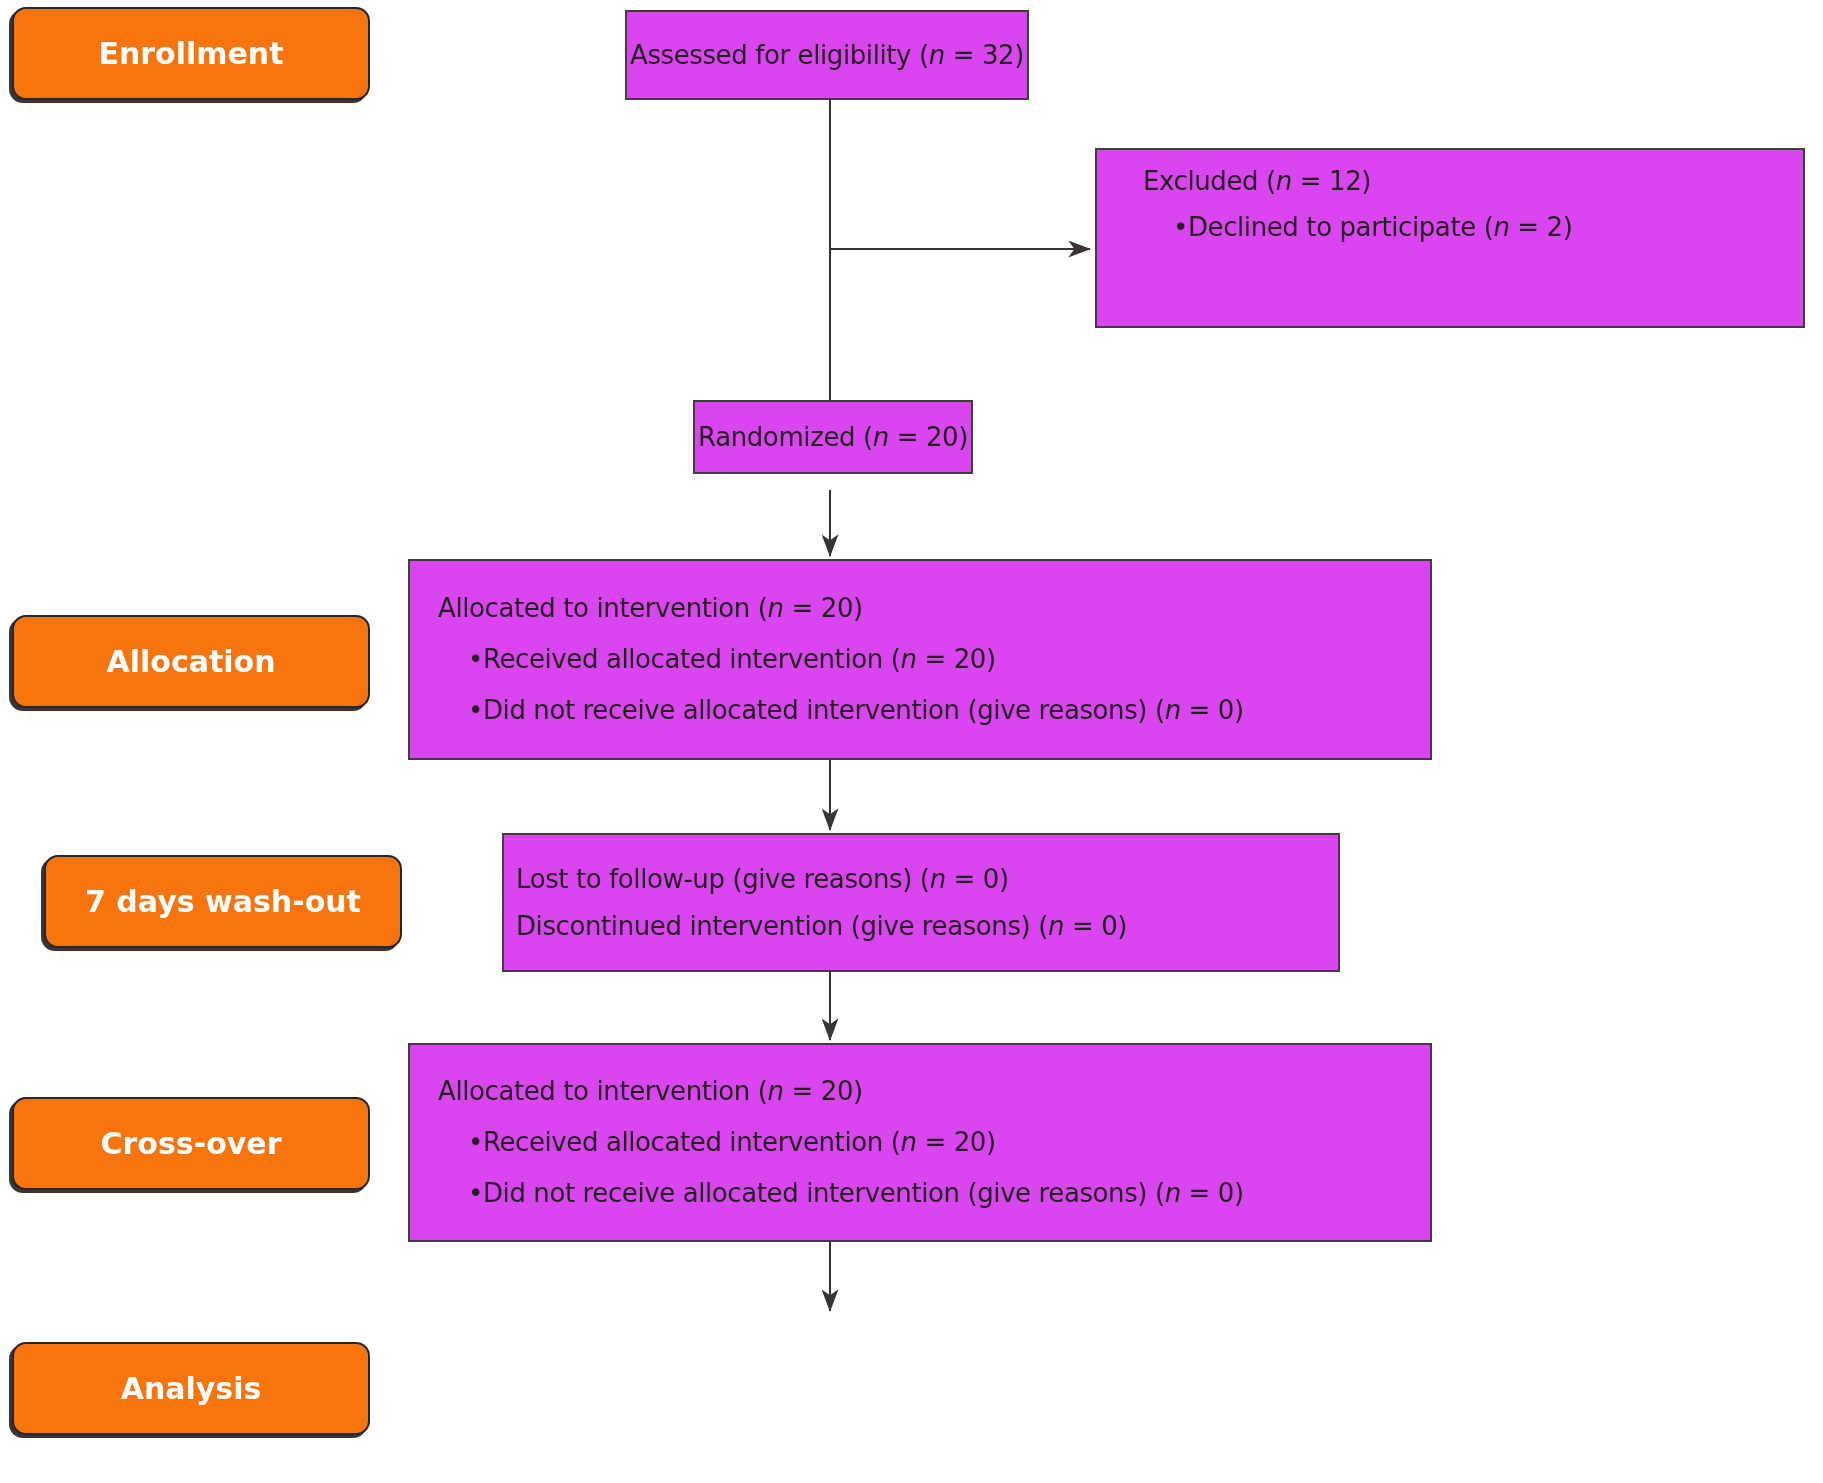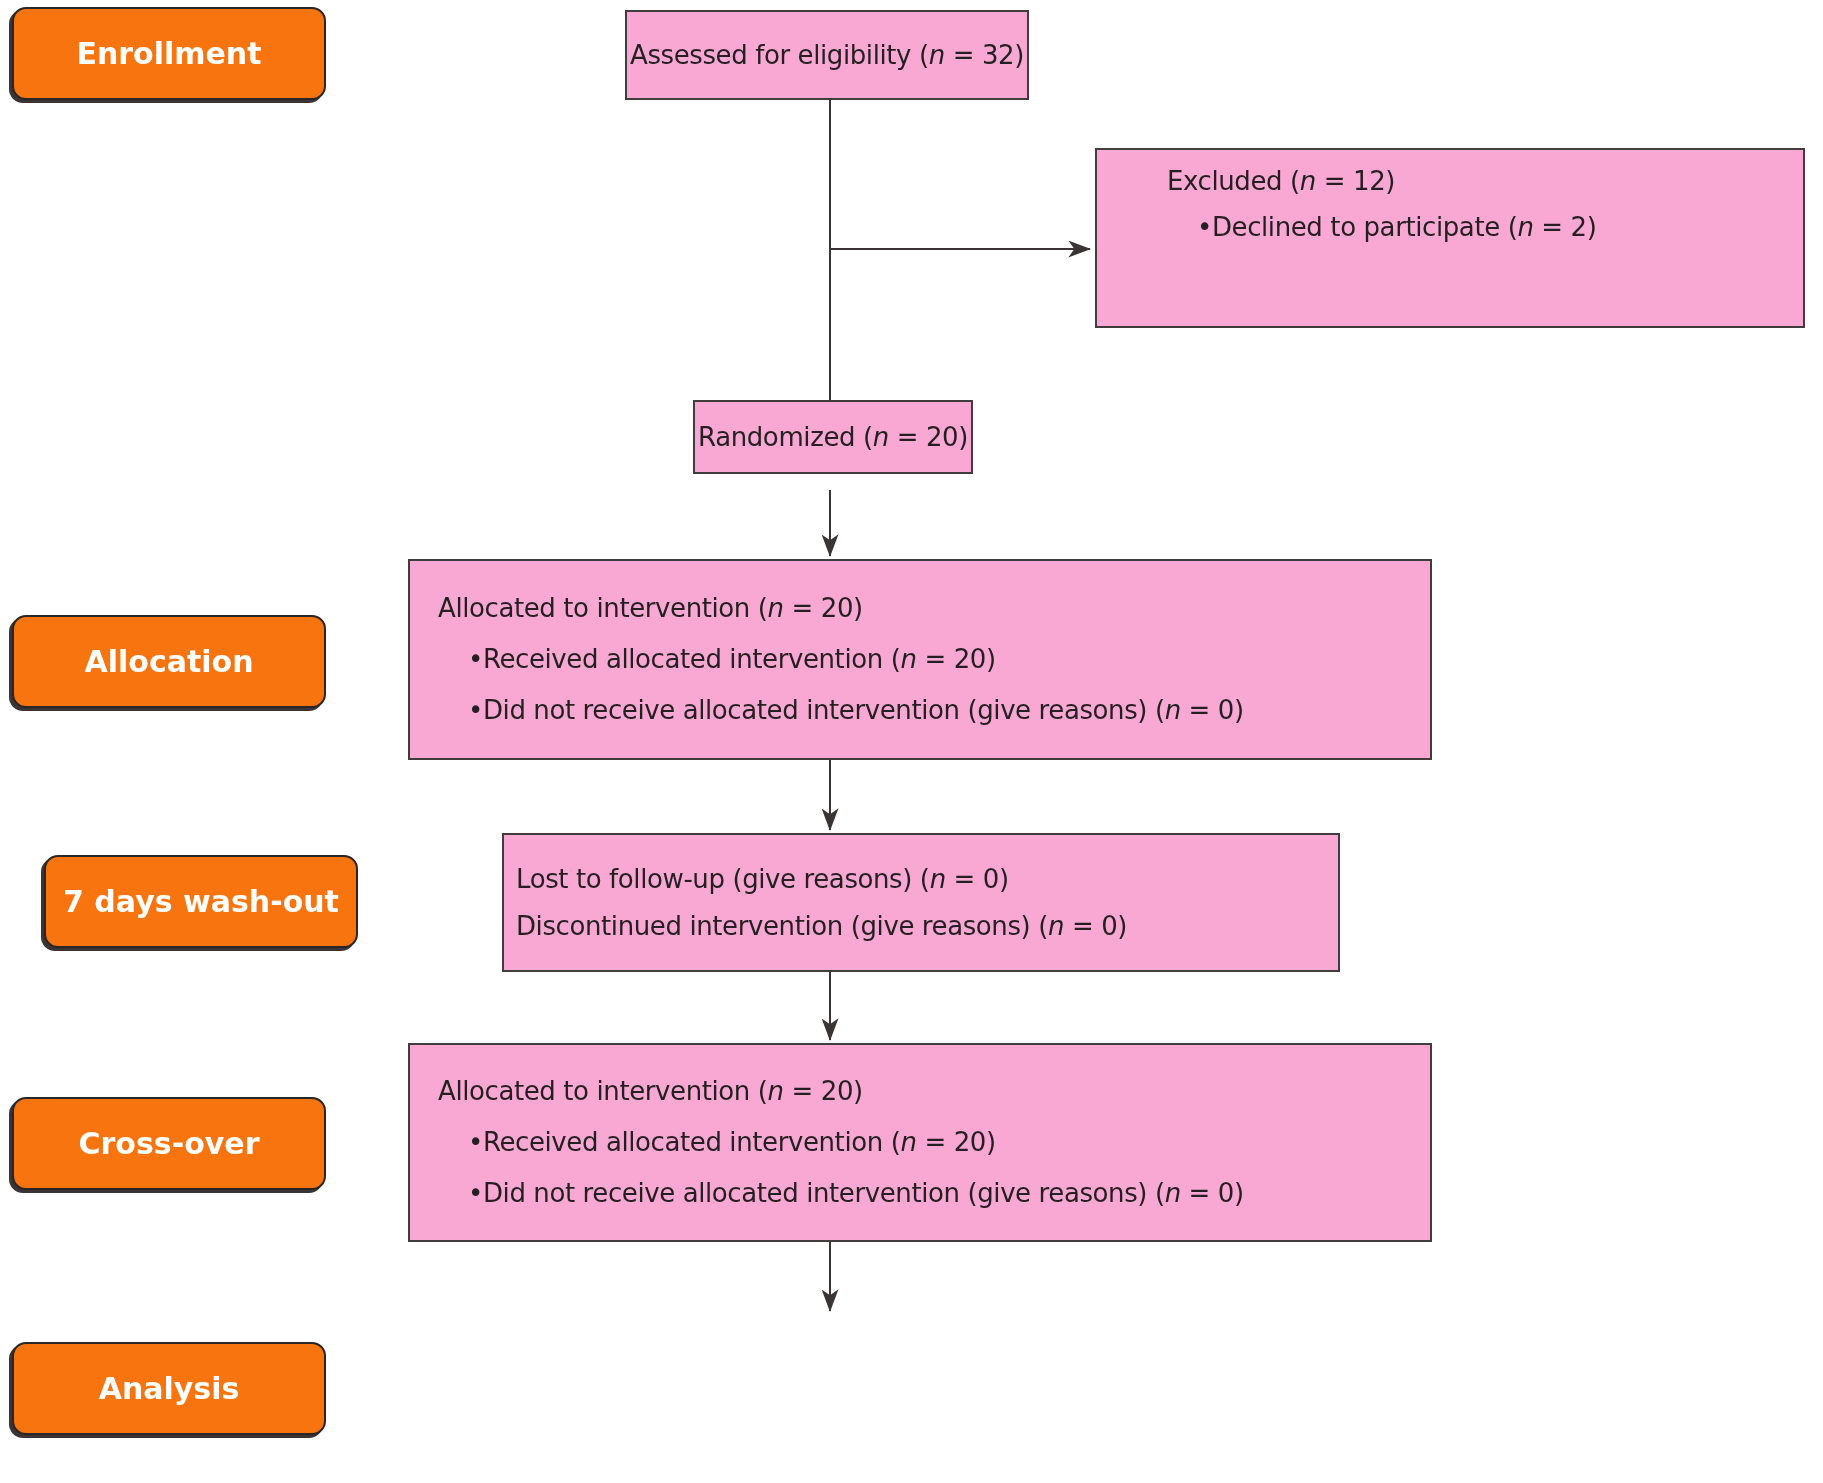--- a/index.html
+++ b/index.html
@@ -14,50 +14,50 @@
     position:relative;
     width:1823px;height:1483px;
     background:#ffffff;
     font-family:"DejaVu Sans", sans-serif;
     color:var(--text-color);
     overflow:hidden;
   }
   .arrow-layer{position:absolute;left:0;top:0;width:1823px;height:1483px;}
   .fbox{
     position:absolute;
-    background:#f9a8d4;
+    background:#d946ef;
     border:2px solid var(--box-border);
     box-sizing:border-box;
     font-size:26px;
     letter-spacing:-0.4px;
     line-height:46px;
     color:var(--text-color);
     z-index:2;
   }
   .vcenter{display:flex;flex-direction:column;justify-content:center;}
   .hcenter{display:flex;align-items:center;justify-content:center;text-align:center;}
   .nowrap{white-space:nowrap;}
   .line{white-space:nowrap;}
   .bullet::before{content:"\2022";}
   
   #box-assessed {left:625px;top:10px;  width:404px; height:90px;}
-  #box-excluded {left:1095px;top:148px;width:710px; height:180px;padding:8px 10px 0 70px;}
+  #box-excluded {left:1095px;top:148px;width:710px; height:180px;padding:8px 10px 0 46px;}
   #box-excluded .bullet{padding-left:30px;}
   #box-randomized{left:693px;top:400px;width:280px; height:74px;}
   #box-allocation{left:408px;top:559px;width:1024px;height:201px;padding:0 10px 0 28px;line-height:51px;}
   #box-allocation .bullet{padding-left:30px;}
   #box-washout  {left:502px;top:833px; width:838px; height:139px;padding:0 10px 0 12px;line-height:47px;}
   #box-crossover{left:408px;top:1043px;width:1024px;height:199px;padding:0 10px 0 28px;line-height:51px;}
   #box-crossover .bullet{padding-left:30px;}
   #box-analysis {left:502px;top:1314px;width:838px; height:149px;padding:0 10px 0 16px;line-height:51px;}
   #box-analysis .bullet{padding-left:34px;}
   
   .stage{
     position:absolute;
-    left:12px;width:314px;height:93px;
+    left:12px;width:358px;height:93px;
     background:var(--accent-orange);
     border:2px solid #2b2626;
     border-radius:14px;
     box-shadow:-3px 3px 0 #3a3434;
     box-sizing:border-box;
     color:#ffffff;
     font-weight:bold;
     font-size:30px;
     display:flex;align-items:center;justify-content:center;
     z-index:3;

